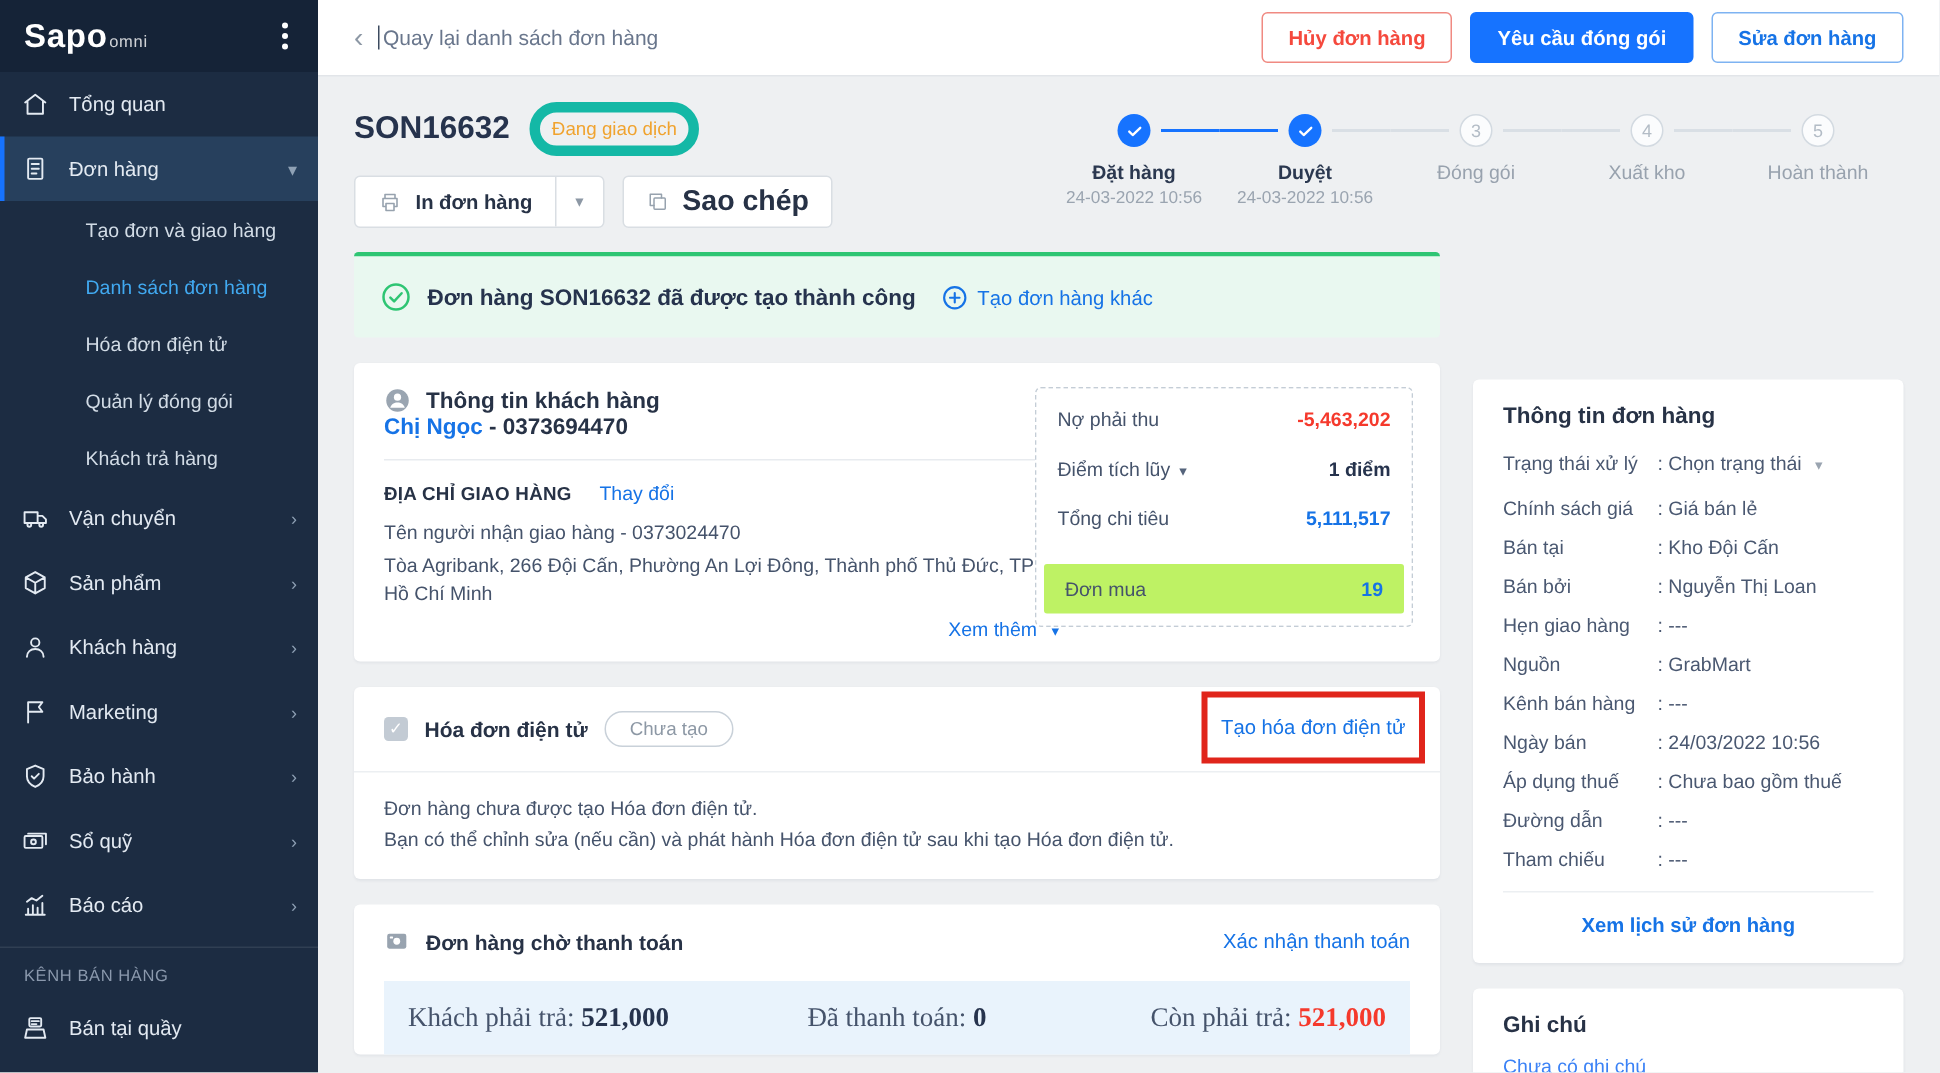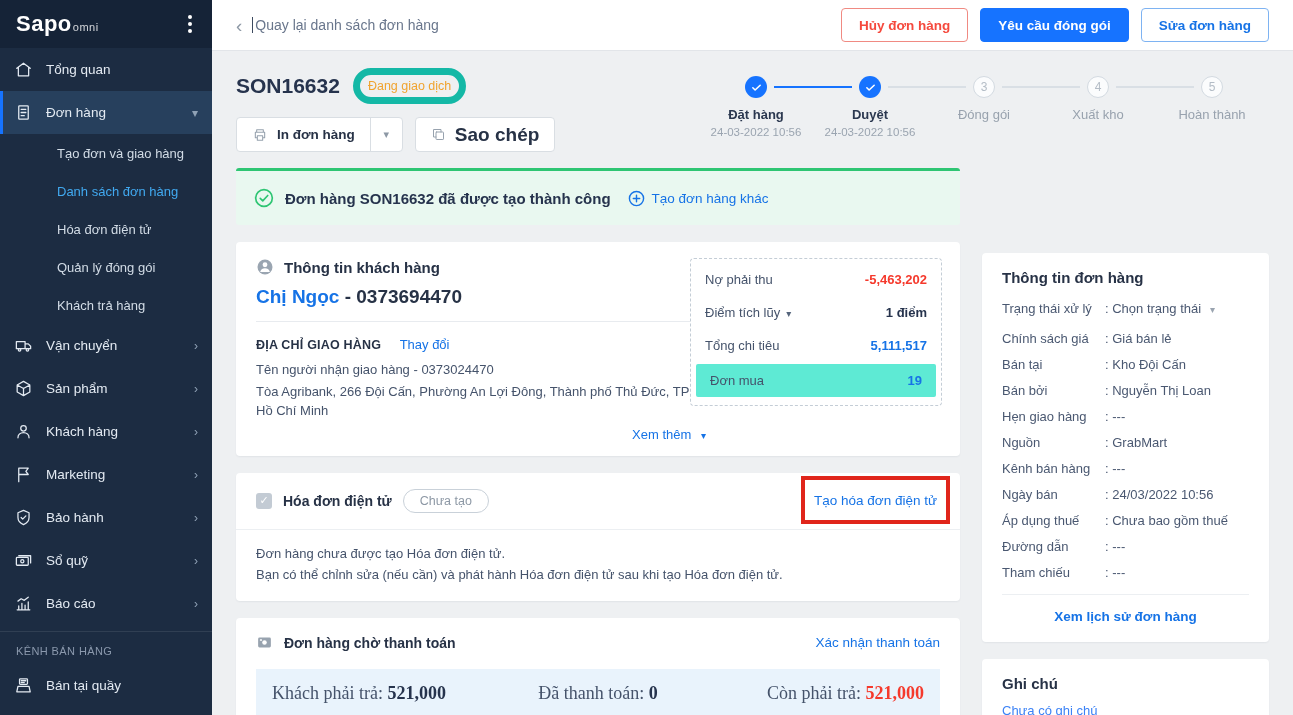--- a/index.html
+++ b/index.html
@@ -76,31 +76,31 @@
   .card { background:#fff; border-radius:4px; box-shadow:0 1px 2px rgba(25,40,60,.06); margin-bottom:17px; }
 
   
   .banner { background:#e9f8f0; border-top:3px solid #2ec573; border-radius:3px; padding:17px 18px; display:flex; align-items:center; gap:11px; margin-bottom:17px; }
   .banner-msg { font-size:15px; font-weight:bold; color:#26334d; }
   .banner-action { display:flex; align-items:center; gap:7px; color:#1673e6; font-size:13.5px; cursor:pointer; margin-left:6px; }
 
   
   .customer { position:relative; padding:16px 20px 14px; min-height:168px; }
   .cust-header { display:flex; align-items:center; gap:10px; font-size:15px; font-weight:bold; }
-  .cust-name-line { margin-top:10px; font-size:19px; font-weight:bold; }
+  .cust-name-line { font-size:15px; font-weight:bold; }
   .cust-name { color:#1673e6; cursor:pointer; }
   .cust-divider { border:none; border-top:1px solid #e8ebef; margin:13px 0; width:440px; }
   .addr-label { font-size:12.5px; font-weight:bold; letter-spacing:.2px; display:inline-block; }
   .change-link { color:#1673e6; font-size:13px; margin-left:14px; cursor:pointer; }
   .addr-line { font-size:13px; color:#45536b; margin-top:8px; line-height:1.45; max-width:450px; }
   .see-more { text-align:right; width:450px; margin-top:6px; color:#1673e6; font-size:13px; cursor:pointer; }
   .stats-box { position:absolute; right:18px; top:16px; width:252px; border:1px dashed #c4cdd6; border-radius:4px; padding:4px 0; background:#fff; }
   .stat-row { display:flex; align-items:center; justify-content:space-between; padding:9px 14px; font-size:13px; color:#45536b; }
   .stat-row .stat-value { font-weight:bold; color:#26334d; }
-  .stat-row.hl { background:#5eead4; margin:2px 5px 4px; border-radius:2px; }
+  .stat-row.hl { background:#bef264; margin:14px 5px 4px; border-radius:2px; }
   .stat-value.red { color:#f5392c; }
   .stat-value.blue { color:#1673e6; }
   .caret { color:#55647c; font-size:10px; margin-left:6px; }
 
   
   .einv-header { position:relative; display:flex; align-items:center; gap:11px; padding:16px 20px; border-bottom:1px solid #eceff2; }
   .checkbox { width:16px; height:16px; border-radius:3px; background:#c3cbd4; color:#fff; font-size:11px; display:flex; align-items:center; justify-content:center; cursor:pointer; }
   .einv-title { font-size:14px; font-weight:bold; }
   .pill-muted { border:1px solid #c9d1d9; color:#8d98a5; font-size:12.5px; padding:4px 16px; border-radius:999px; cursor:pointer; }
   .red-annotation { position:absolute; right:10px; top:3px; border:4px solid #e0251b; padding:11px 9px; }

